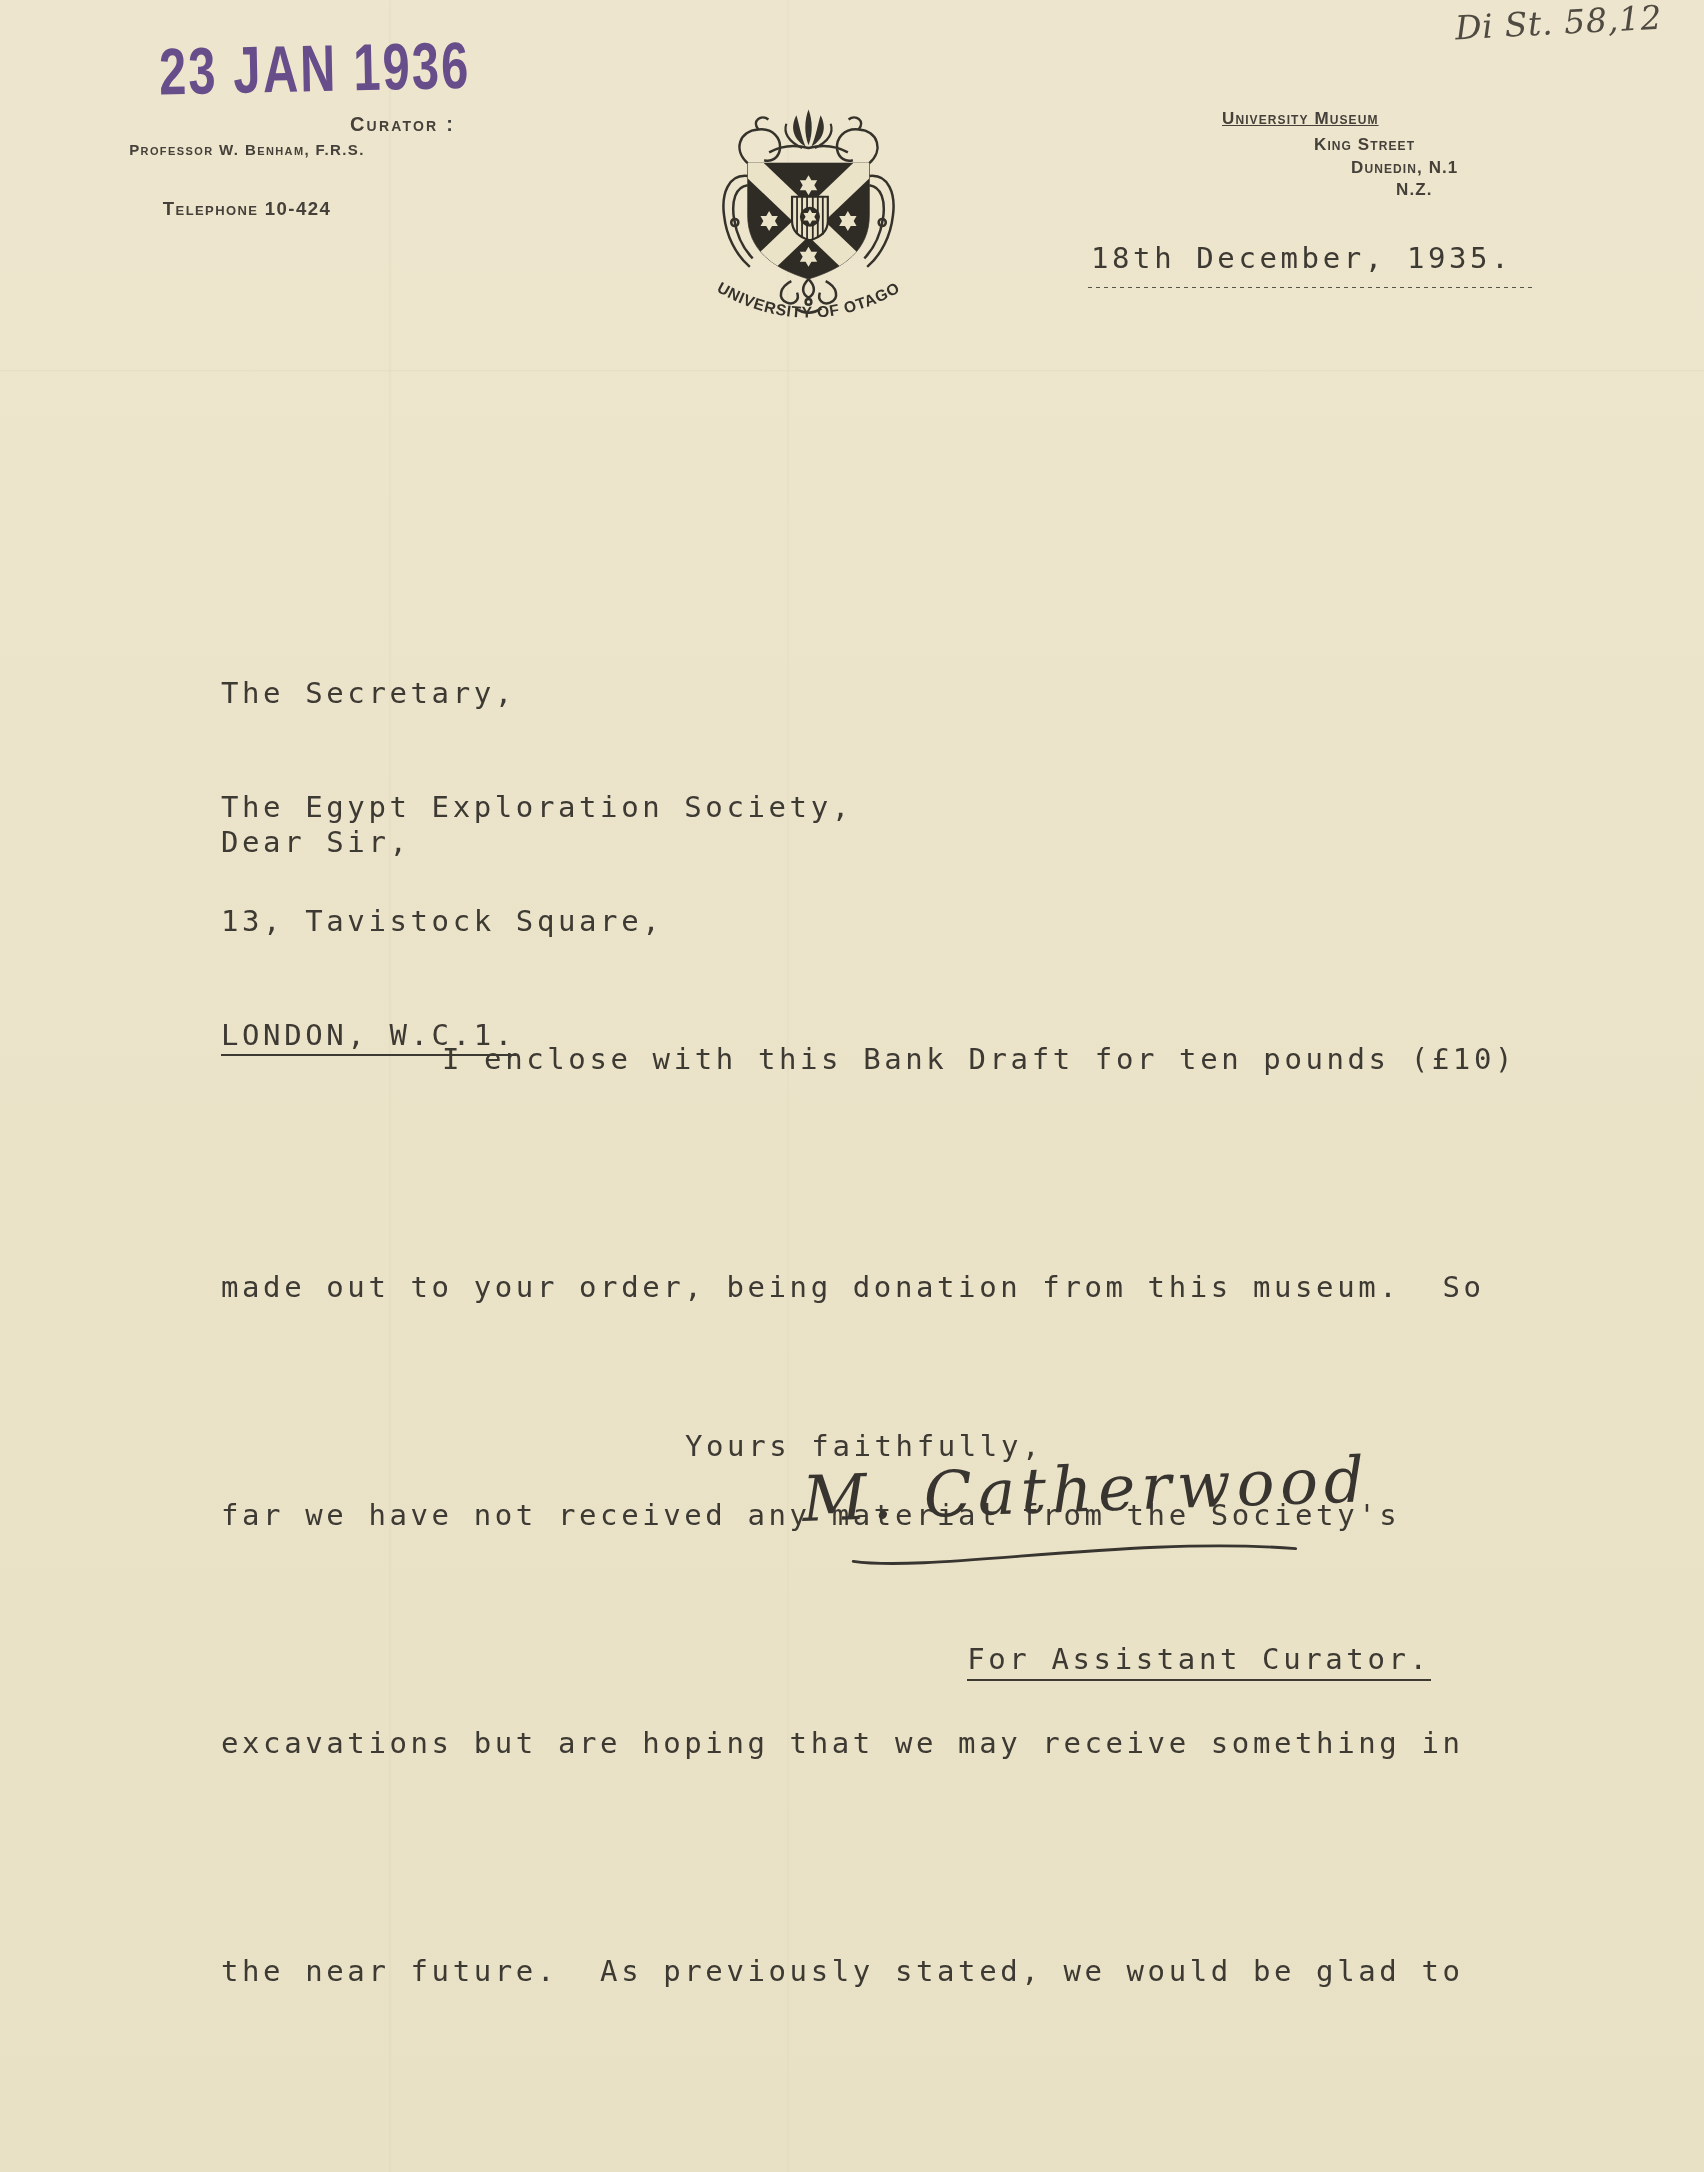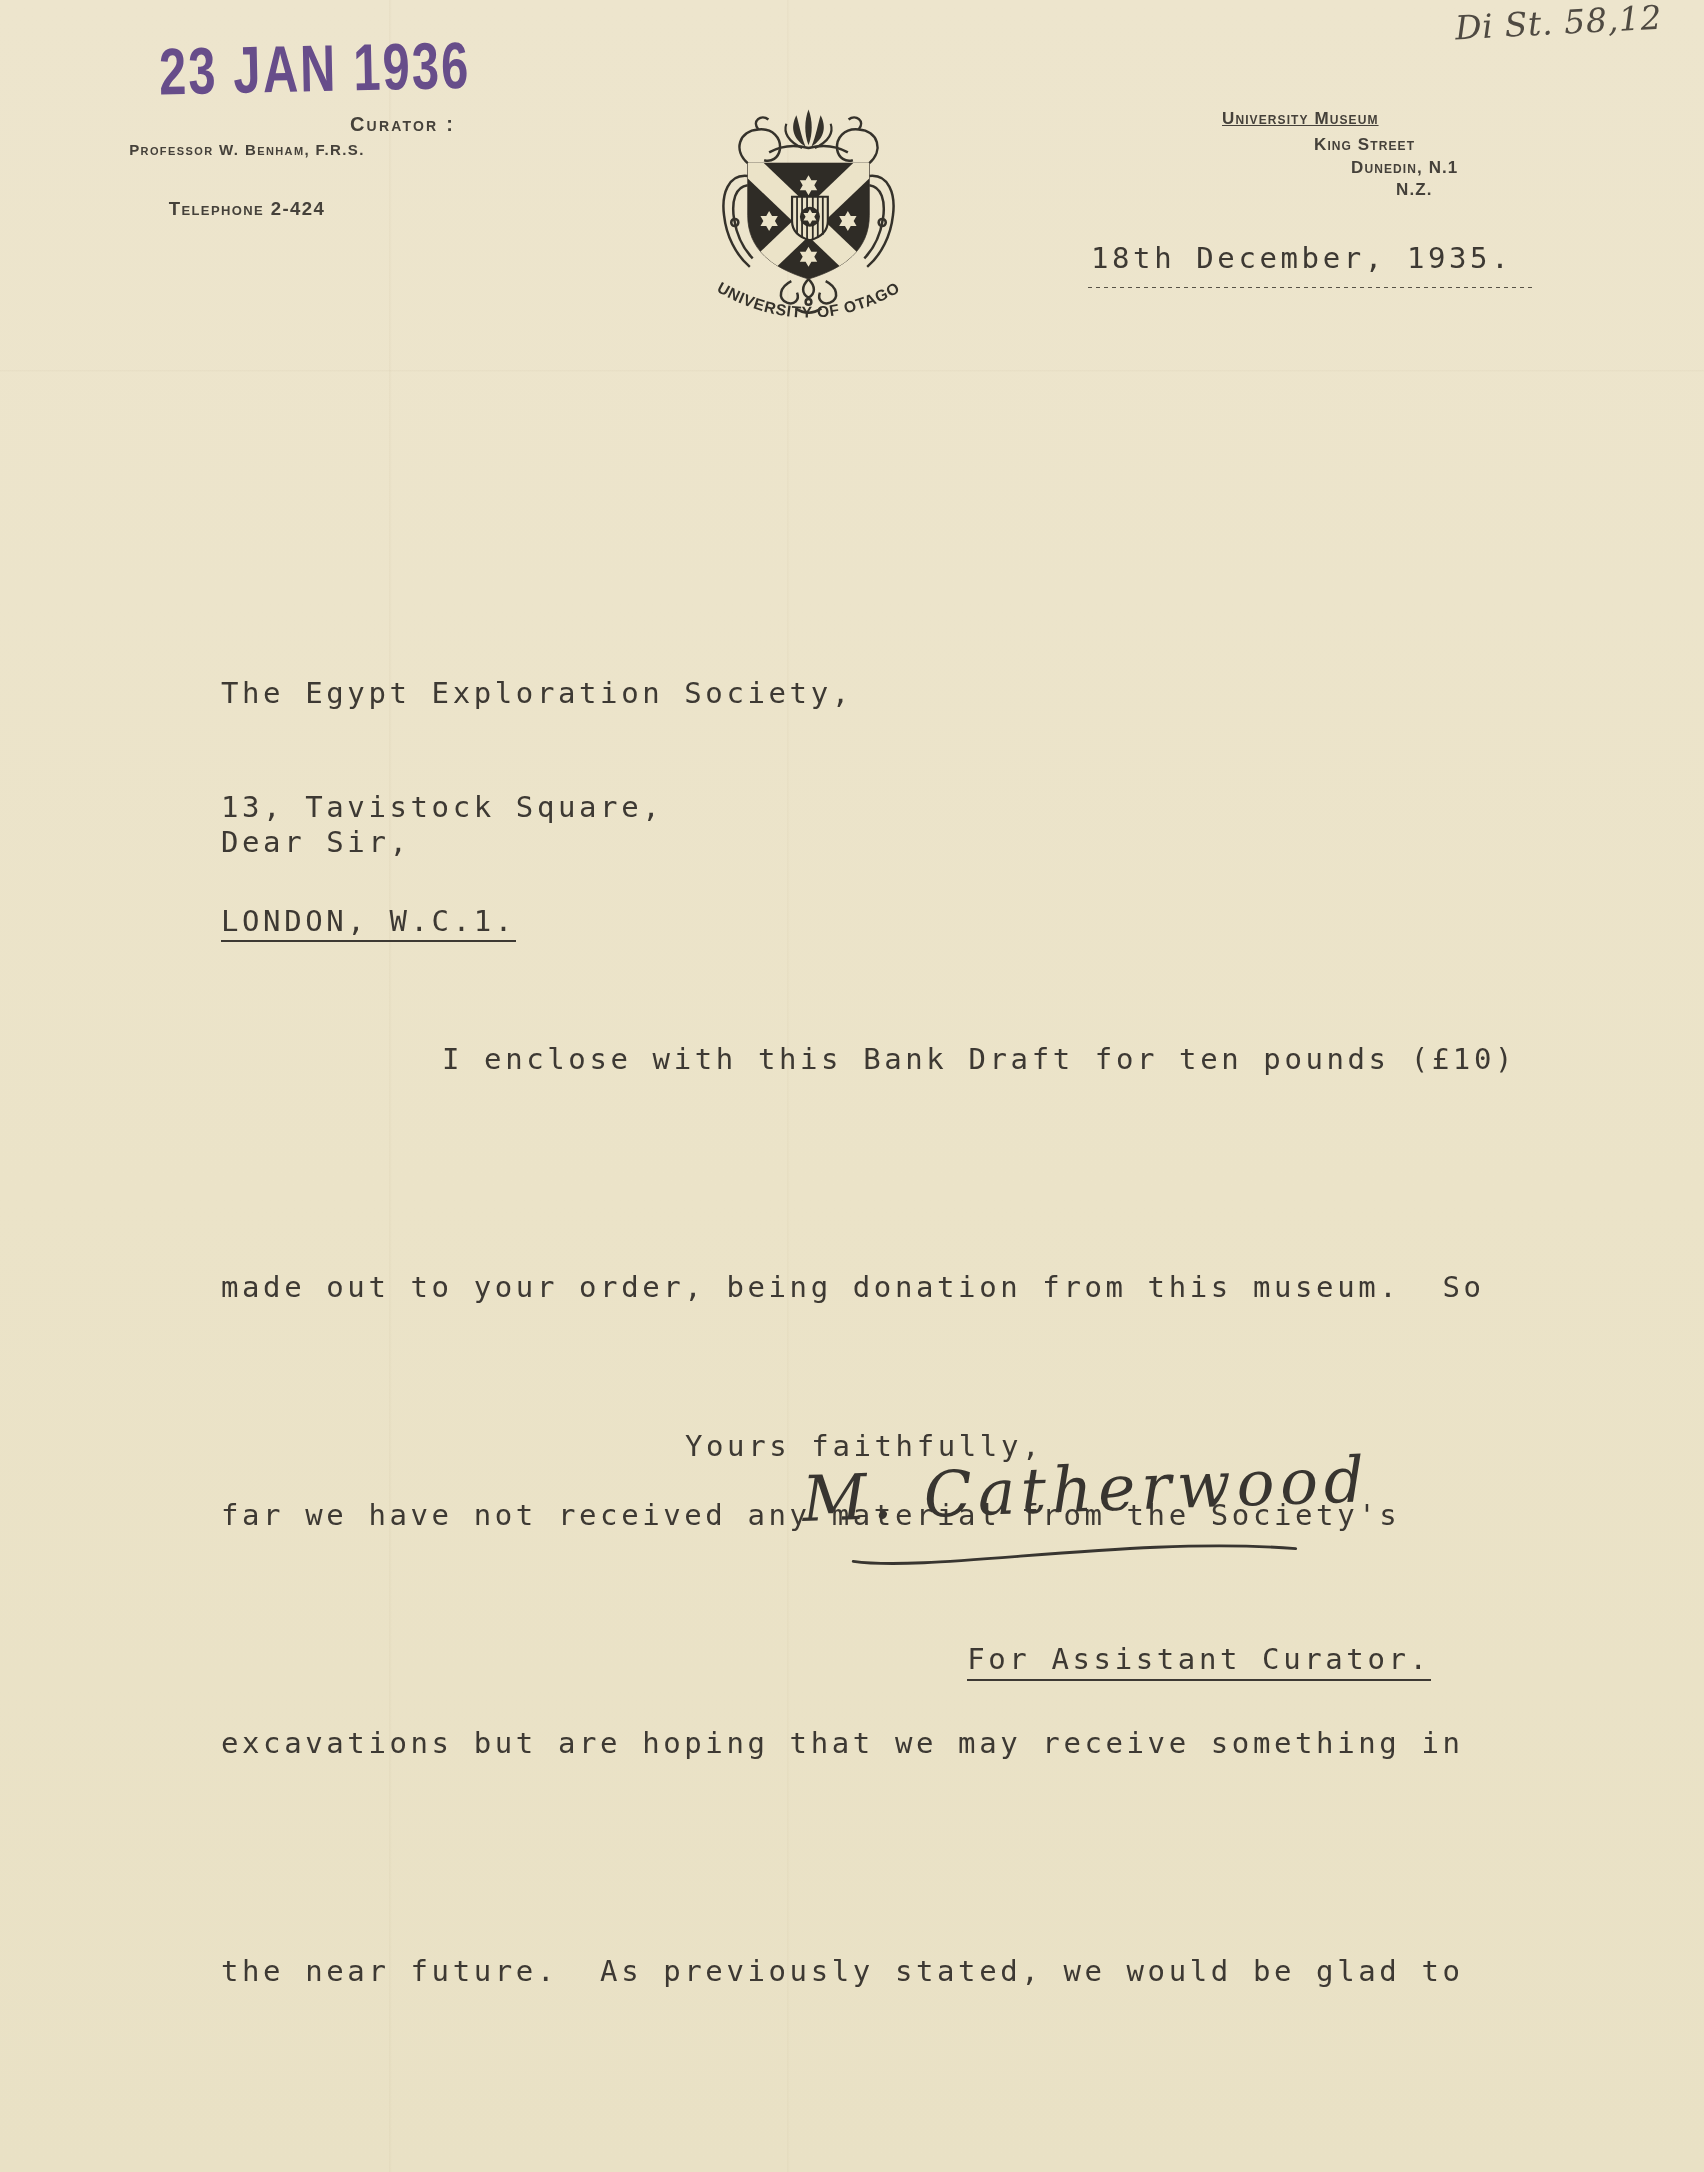--- a/index.html
+++ b/index.html
@@ -76,21 +76,21 @@
 
   <div class="abs" id="stamp">
     <span>23 JAN 1936</span>
   </div>
 
   <div class="abs" id="annotation">Di St. 58,12</div>
 
   <div class="abs print" id="curator-block">
     <div class="curator-label">Curator :</div>
     <div class="curator-name">Professor W. Benham, F.R.S.</div>
-    <div class="telephone">Telephone 2-424</div>
+    <div class="telephone">Telephone 10-424</div>
   </div>
 
   <svg class="abs" id="crest" width="215" height="229" viewBox="0 0 300 320">
     <defs>
       <polygon id="star6" points="0,-14 4.05,-7.01 12.12,-7 8.1,0 12.12,7 4.05,7.01 0,14 -4.05,7.01 -12.12,7 -8.1,0 -12.12,-7 -4.05,-7.01"></polygon>
       <clipPath id="shieldClip">
         <path d="M65,77 H235 V150 C235,198 200,224 150,239 C100,224 65,198 65,150 Z"></path>
       </clipPath>
       <path id="arcPath" d="M5,246 Q150,340 295,246" fill="none"></path>
     </defs>
@@ -167,20 +167,21 @@
 
   <div class="abs print rb-line" style="left:1222px;top:109px;text-decoration:underline;">University Museum</div>
   <div class="abs print rb-line" style="left:1314px;top:135px;">King Street</div>
   <div class="abs print rb-line" style="left:1351px;top:158px;">Dunedin, N.1</div>
   <div class="abs print rb-line" style="left:1396px;top:180px;">N.Z.</div>
 
   <div class="abs tw" id="date-line">18th December, 1935.</div>
   <div class="abs" id="date-rule"></div>
 
   <div class="abs tw" id="recipient">
+    <div>The Secretary,</div>
     <div>The Egypt Exploration Society,</div>
     <div>13, Tavistock Square,</div>
     <div><span class="u-thick">LONDON, W.C.1.</span></div>
   </div>
 
   <div class="abs tw" id="salutation">Dear Sir,</div>
 
   <div class="abs tw" id="body-text">
     <div class="indent">I enclose with this Bank Draft for ten pounds (£10)</div>
     <div>made out to your order, being donation from this museum.  So</div>

